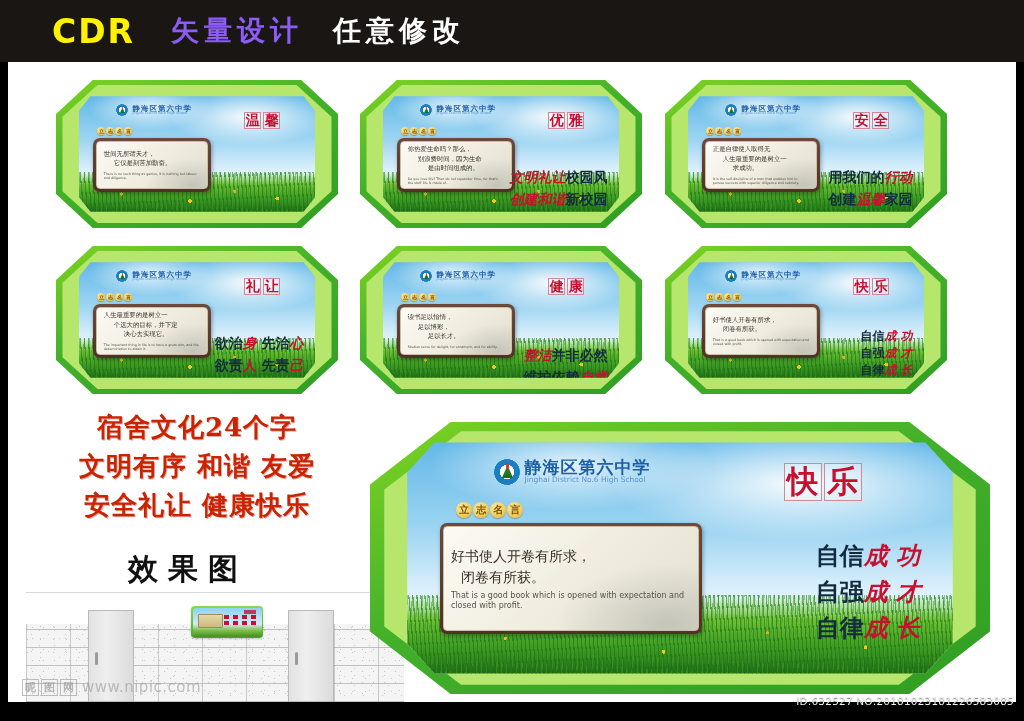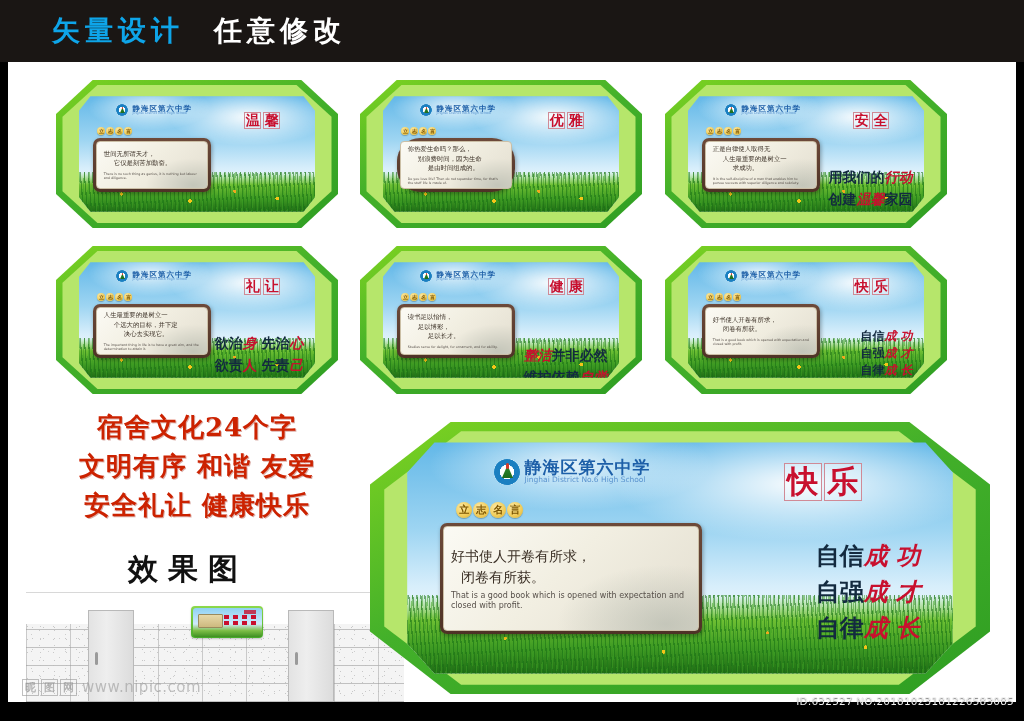--- a/index.html
+++ b/index.html
@@ -12,22 +12,22 @@
   
   #header {
     position:absolute; left:0; top:0; width:1024px; height:62px;
     background:#1a1614; display:flex; align-items:center;
   }
   .hdr-cdr {
     color:#fff200; font-size:33px; font-weight:bold; letter-spacing:2px;
     margin-left:52px; font-family:"DejaVu Sans","Liberation Sans",sans-serif;
   }
   .hdr-white {
-    color:#0ea5e9; font-size:28px; font-weight:bold; letter-spacing:5px;
-    margin-left:52px;
+    color:#8b5cf6; font-size:28px; font-weight:bold; letter-spacing:5px;
+    margin-left:36px;
   }
   .hdr-white2 {
     color:#ffffff; font-size:28px; font-weight:bold; letter-spacing:5px;
     margin-left:30px;
   }
   .hdr-yellow {
     color:#fff200; font-size:29px; font-weight:bold; letter-spacing:1px;
     margin-left:100px;
   }
 
@@ -229,20 +229,21 @@
     letter-spacing:.2px; text-shadow:0 1px 1px rgba(0,0,0,.55);
   }
 
   
   #big .oct-in { left:6.0%; top:7.5%; width:88%; height:85%; }
 </style>
 </head>
 <body>
 
 <div id="header">
+  <div class="hdr-cdr">CDR</div>
   <div class="hdr-white">矢量设计</div>
   <div class="hdr-white2">任意修改</div>
 </div>
 
 <div id="canvas">
 
   <div id="panel-host">
       <div class="panel" style="left: 48px; top: 18px; width: 282px; height: 148px;">
     <div class="oct"></div>
     <div class="oct-mid"></div>
@@ -295,36 +296,40 @@
         </div>
       </div>
 
       <div class="badges" style="left:8%; top:27%;">
             <div class="badge" style="width:8px;height:8px;font-size:5px;">立</div>
             <div class="badge" style="width:8px;height:8px;font-size:5px;">志</div>
             <div class="badge" style="width:8px;height:8px;font-size:5px;">名</div>
             <div class="badge" style="width:8px;height:8px;font-size:5px;">言</div>
           </div>
 
-      <div class="plaque" style="left:6%; top:36%; width:50%; height:47%;border-radius:23px;">
+      <div class="plaque" style="left:6%; top:36%; width:50%; height:47%;">
     <div class="plaque-in">
       <div class="pq-cn" style="font-size:6.4px;">
                 <div style="text-indent:0px;">你热爱生命吗？那么，</div>
                 <div style="text-indent:10px;">别浪费时间，因为生命</div>
                 <div style="text-indent:20px;">是由时间组成的。</div>
               </div>
       <div class="pq-en" style="font-size:3.3px;">Do you love life? Then do not squander time, for that's the stuff life is made of.</div>
     </div>
   </div>
 
       <div class="kw" style="left:70%; top:14%;">
             <span style="width:17px;height:17px;font-size:14px;">优</span>
             <span style="width:17px;height:17px;font-size:14px;">雅</span>
           </div>
 
+      <div class="slogans" style="right:5%; top:70px; align-items:flex-end;">
+            <div class="sl" style="font-size:14px; line-height:22px; text-align:right;"><span class="em">文明礼让</span><span class="dk">校园风</span></div>
+            <div class="sl" style="font-size:14px; line-height:22px; text-align:right;"><span class="em">创建和谐</span><span class="dk">新校园</span></div>
+          </div>
     </div>
       </div>
       <div class="panel" style="left: 657px; top: 18px; width: 282px; height: 148px;">
     <div class="oct"></div>
     <div class="oct-mid"></div>
     <div class="oct-in">
       <div class="grass"></div>
 
       <div class="sch" style="left:16%; top:7%;">
         <div class="sch-logo" style="width:12px;height:12px;"></div>

